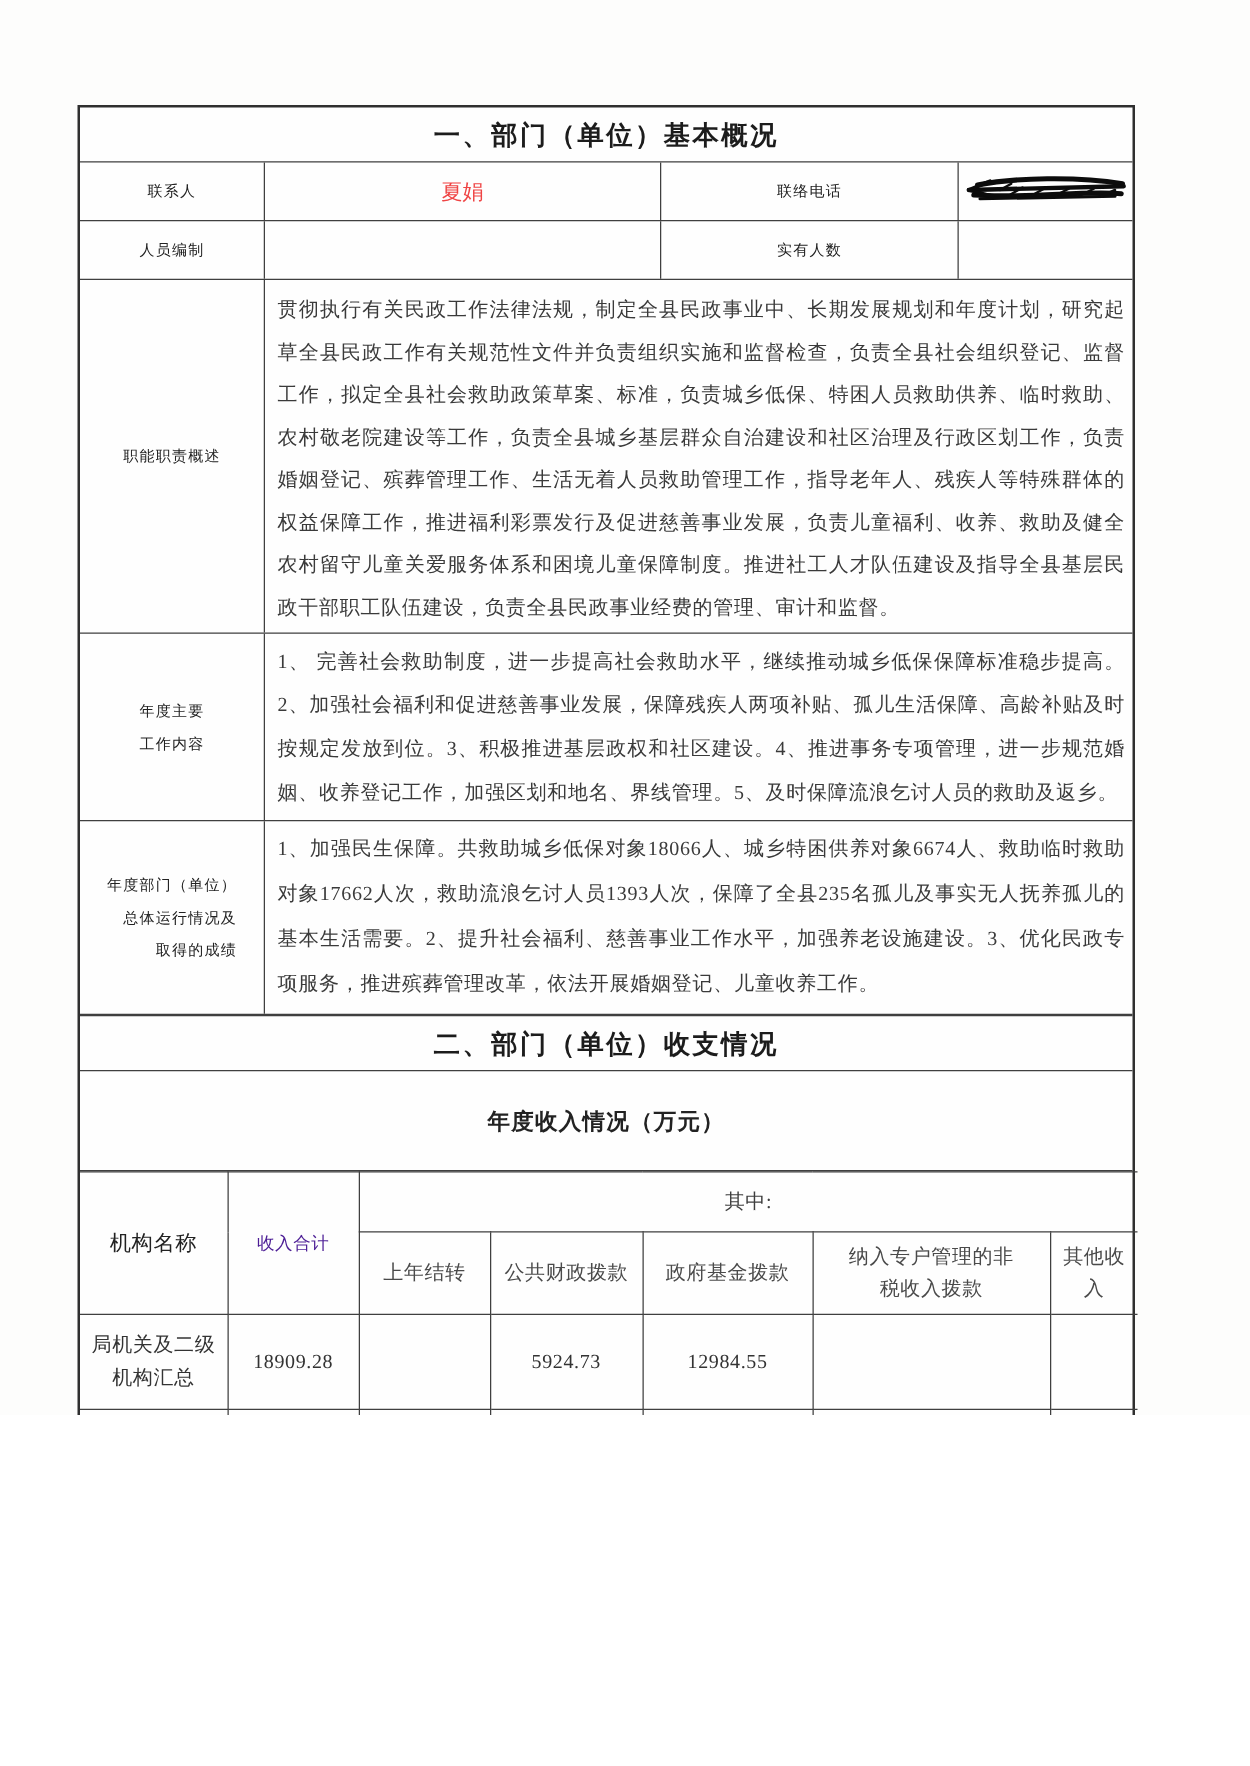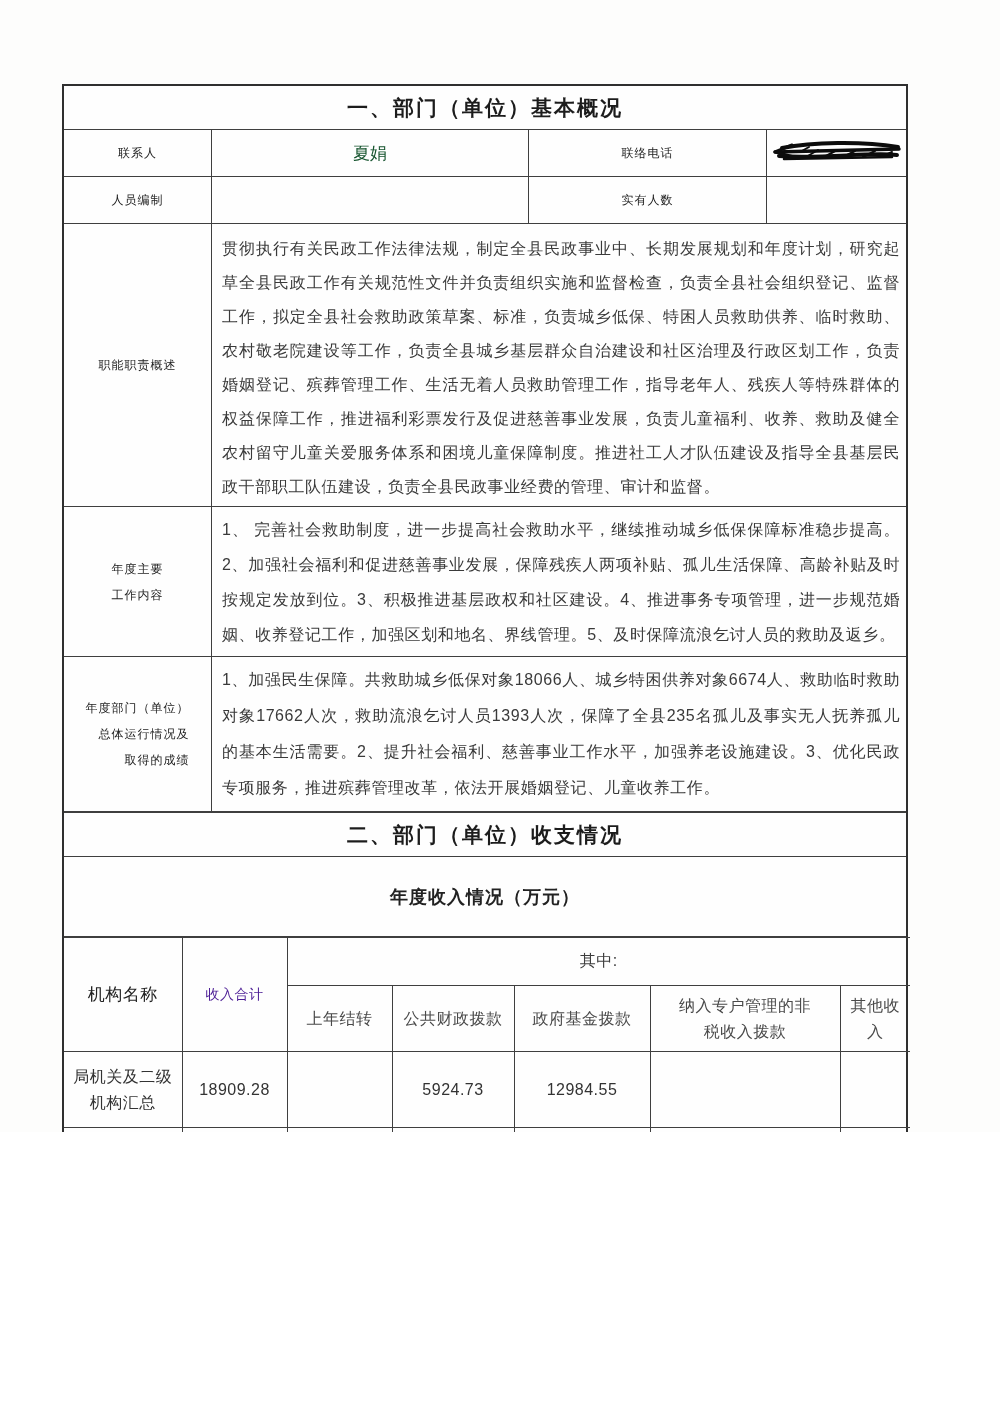--- a/index.html
+++ b/index.html
@@ -1,18 +1,18 @@
 <!DOCTYPE html>
 <html><head>
 <meta charset="utf-8">
 <style>
   html,body{margin:0;padding:0;background:#ffffff;}
   .page{
     position:relative;width:1000px;height:1132px;background:#fdfdfc;
-    font-family:Liberation Sans, sans-serif;color:#2e2e2e;
+    font-family:Liberation Serif, serif;color:#2e2e2e;
     overflow:hidden;
   }
   .doc{
     position:absolute;left:62px;top:84px;width:846px;
     border:2px solid #2f2f2f;box-sizing:border-box;background:#fefefe;
   }
   .trow{box-sizing:border-box;border-bottom:1.5px solid #3f3f3f;position:relative;}
   .trow:last-child{border-bottom:none;}
   .title-row{
     height:44px;display:flex;align-items:center;justify-content:center;
@@ -62,21 +62,21 @@
 </head>
 <body>
 
 <div class="page">
   <div class="doc">
 
     <div class="trow title-row">一、部门（单位）基本概况</div>
 
     <div class="trow grid4 contact-row">
       <div class="cell lbl">联系人</div>
-      <div class="cell" style="font-size:17px;color:#14532d;">夏娟</div>
+      <div class="cell" style="font-size:17px;color:#ef4444;">夏娟</div>
       <div class="cell lbl">联络电话</div>
       <div class="cell scribble-cell">
         <svg class="scribble" width="134" height="30" viewBox="0 0 134 30">
           <g stroke="#0c0c0c" fill="none" stroke-linecap="round">
             <path d="M12 10 C 42 4, 92 3, 128 9" stroke-width="4"></path>
             <path d="M5 14 L 129 11" stroke-width="3.5"></path>
             <path d="M9 18 C 52 21, 100 14, 127 17" stroke-width="4"></path>
             <path d="M14 21 L 122 19" stroke-width="2.5"></path>
             <path d="M5 14 L 22 7 M5 14 L 24 19" stroke-width="3"></path>
             <path d="M30 14 l 9 -5 m -3 10 l 12 -7 m 8 6 l 11 -6 m 6 7 l 12 -6 m 8 6 l 12 -6 m 6 6 l 11 -5" stroke-width="2"></path>

